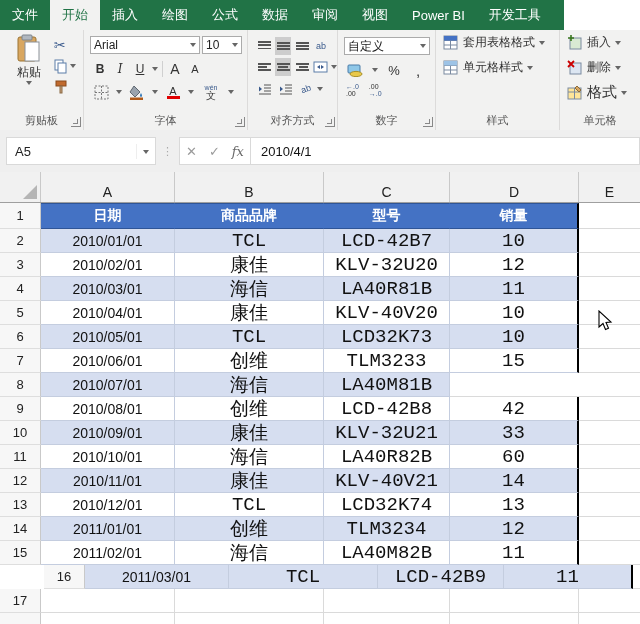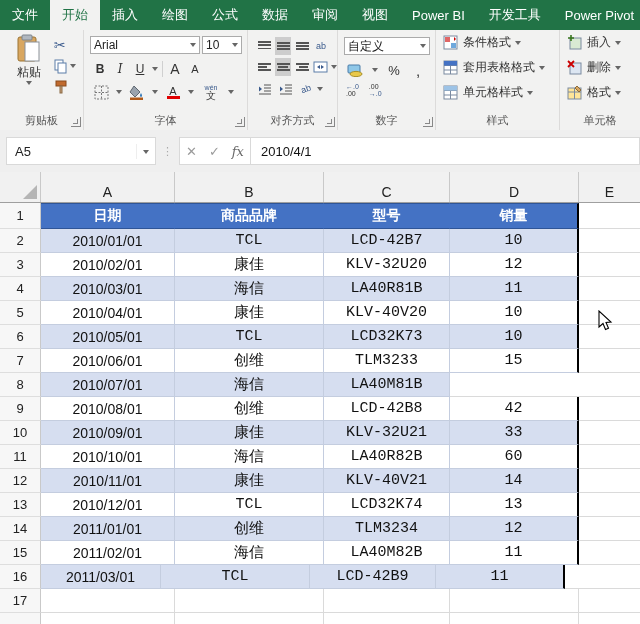--- a/index.html
+++ b/index.html
@@ -1,21 +1,21 @@
 <!DOCTYPE html>
 <html><head>
 <meta charset="utf-8">
 <style>
   html,body{margin:0;padding:0;}
   body{font-family:"Liberation Sans","DejaVu Sans",sans-serif;}
   .app{position:relative;width:640px;height:624px;overflow:hidden;background:#fff;
        font-family:"Liberation Sans","DejaVu Sans",sans-serif;}
 
   
-  .tabbar{position:absolute;left:0;top:0;width:640px;height:30px;background:var(--tab-green,#217346);
+  .tabbar{position:absolute;left:0;top:0;width:564px;height:30px;background:var(--tab-green,#217346);
           display:flex;align-items:stretch;overflow:hidden;}
   .tab{color:#fff;font-size:13px;display:flex;align-items:center;padding:0 12px;cursor:default;white-space:nowrap;}
   .tab.active{background:#f2f2f1;color:var(--tab-green,#217346);}
 
   
   .ribbon{position:absolute;left:0;top:30px;width:640px;height:100px;background:#f2f2f1;
           border-bottom:1px solid #d2d0ce;display:flex;}
   .rgroup{position:relative;height:100%;border-right:1px solid #dcdbda;box-sizing:border-box;}
   .rgroup-label{position:absolute;bottom:2px;left:0;right:0;text-align:center;font-size:11px;color:#555;}
   .launcher{position:absolute;right:2px;bottom:3px;width:9px;height:9px;border-right:1px solid #888;
@@ -71,21 +71,21 @@
         border-right:1px solid #dadada;border-bottom:1px solid #dadada;font-size:13px;color:#111;
         overflow:hidden;white-space:nowrap;}
   .tcell{border-right:1px solid var(--table-line,#c4cddf);border-bottom:1px solid var(--table-line,#c4cddf);}
   .tcell.lastcol{border-right:2px solid var(--table-border,#000);}
   .hdrrow .tcell{background:var(--header-fill,#4472C4);color:#fff;font-weight:bold;font-size:14px;
                  border-top:1px solid #2f5597;border-bottom:1px solid #2f5597;
                  border-right:1px solid var(--header-fill,#4472C4);}
   .hdrrow .tcell.lastcol{border-right:2px solid var(--table-border,#000);}
   .band .tcell{background:var(--band-fill,#D6DEF0);}
   .cell.datecell{font-size:14px;font-family:"Liberation Sans","DejaVu Sans",sans-serif;}
-  .cell.monocell{font-family:"Liberation Mono","DejaVu Sans Mono",monospace;font-size:15px;}
+  .cell.monocell{font-family:"Liberation Mono","DejaVu Sans Mono",monospace;font-size:19px;}
 
   .cursor{position:absolute;z-index:50;}
 </style>
 </head>
 <body>
 
 <div class="app" style="--tab-green: #217346; --header-fill: #4472C4; --band-fill: #D6DEF0; --table-line: #c4cddf; --table-border: #000000;">
 
   <div class="tabbar" id="tabbar">
       <div class="tab">文件</div>
@@ -303,32 +303,20 @@
       </div>
       <div class="rgroup-label">数字</div>
       <div class="launcher"></div>
     </div>
 
     <div class="rgroup" style="width:124px;" id="styles-group">
         <div style="display: flex; align-items: center; gap: 4px; height: 25px; padding-left: 7px; font-size: 12px; color: rgb(51, 51, 51);">
           <span style="width: 16px; height: 16px; display: inline-flex;">
             <svg width="15" height="15" viewBox="0 0 15 15">
               <rect x="1" y="1" width="13" height="13" fill="#fff" stroke="#7a8aa0"></rect>
-              <rect x="2" y="2" width="5" height="5" fill="#e06666"></rect>
-              <rect x="8" y="8" width="5" height="5" fill="#6fa8dc"></rect>
-              <path d="M11 2 l2 2 -2 2 z" fill="#c00"></path>
-            </svg>
-          </span>
-          <span>条件格式</span>
-          <span class="caret"></span>
-        </div>
-        <div style="display: flex; align-items: center; gap: 4px; height: 25px; padding-left: 7px; font-size: 12px; color: rgb(51, 51, 51);">
-          <span style="width: 16px; height: 16px; display: inline-flex;">
-            <svg width="15" height="15" viewBox="0 0 15 15">
-              <rect x="1" y="1" width="13" height="13" fill="#fff" stroke="#7a8aa0"></rect>
               <line x1="1" y1="5.5" x2="14" y2="5.5" stroke="#7a8aa0"></line>
               <line x1="1" y1="10" x2="14" y2="10" stroke="#7a8aa0"></line>
               <line x1="7.5" y1="1" x2="7.5" y2="14" stroke="#7a8aa0"></line>
               <rect x="1" y="1" width="13" height="4.5" fill="#4472c4"></rect>
             </svg>
           </span>
           <span>套用表格格式</span>
           <span class="caret"></span>
         </div>
         <div style="display: flex; align-items: center; gap: 4px; height: 25px; padding-left: 7px; font-size: 12px; color: rgb(51, 51, 51);">
@@ -361,21 +349,21 @@
         <div style="display: flex; align-items: center; gap: 4px; height: 25px; padding-left: 7px; font-size: 12px; color: rgb(51, 51, 51);">
           <span style="width: 16px; height: 16px; display: inline-flex;">
             <svg width="15" height="15" viewBox="0 0 15 15">
               <rect x="3" y="3" width="11" height="11" fill="#dce6f2" stroke="#7a8aa0"></rect>
               <path d="M1 1 l6 6 M7 1 l-6 6" stroke="#c00" stroke-width="1.8"></path>
             </svg>
           </span>
           <span>删除</span>
           <span class="caret"></span>
         </div>
-        <div style="display: flex; align-items: center; gap: 4px; height: 25px; padding-left: 7px; font-size: 12px; color: rgb(51, 51, 51);">
+        <div style="display: flex; align-items: center; gap: 4px; height: 25px; padding-left: 7px; font-size: 15px; color: rgb(51, 51, 51);">
           <span style="width: 16px; height: 16px; display: inline-flex;">
             <svg width="15" height="15" viewBox="0 0 15 15">
               <rect x="1" y="3" width="13" height="11" fill="#ffe599" stroke="#7a8aa0"></rect>
               <line x1="1" y1="7" x2="14" y2="7" stroke="#7a8aa0"></line>
               <line x1="7.5" y1="3" x2="7.5" y2="14" stroke="#7a8aa0"></line>
               <path d="M10 1 l4 4 -2 2 -4 -4 z" fill="#d9a760" stroke="#8a6a3a"></path>
             </svg>
           </span>
           <span>格式</span>
           <span class="caret"></span>
@@ -519,23 +507,23 @@
         <div class="cell" style="flex: 1 1 0%; border-right: none;"></div>
       </div>
       <div class="rowwrap" style="height: 24px;">
         <div class="rowhdr" style="height: 24px;">15</div>
         <div class="cell tcell datecell" style="width: 134px;">2011/02/01</div>
         <div class="cell tcell monocell" style="width: 149px;">海信</div>
         <div class="cell tcell monocell" style="width: 126px;">LA40M82B</div>
         <div class="cell tcell lastcol monocell" style="width: 129px;">11</div>
         <div class="cell" style="flex: 1 1 0%; border-right: none;"></div>
       </div>
-      <div class="rowwrap band" style="height: 24px;">
+      <div class="rowwrap band" style="height: 24px; margin-left: 44px;">
         <div class="rowhdr" style="height: 24px;">16</div>
-        <div class="cell tcell datecell" style="width: 120px;">2011/03/01</div>
+        <div class="cell tcell datecell" style="width: 144px;">2011/03/01</div>
         <div class="cell tcell monocell" style="width: 149px;">TCL</div>
         <div class="cell tcell monocell" style="width: 126px;">LCD-42B9</div>
         <div class="cell tcell lastcol monocell" style="width: 129px;">11</div>
         <div class="cell" style="flex: 1 1 0%; border-right: none;"></div>
       </div>
       <div class="rowwrap" style="height: 24px;">
         <div class="rowhdr" style="height: 24px;">17</div>
         <div class="cell" style="width: 134px;"></div>
         <div class="cell" style="width: 149px;"></div>
         <div class="cell" style="width: 126px;"></div>

